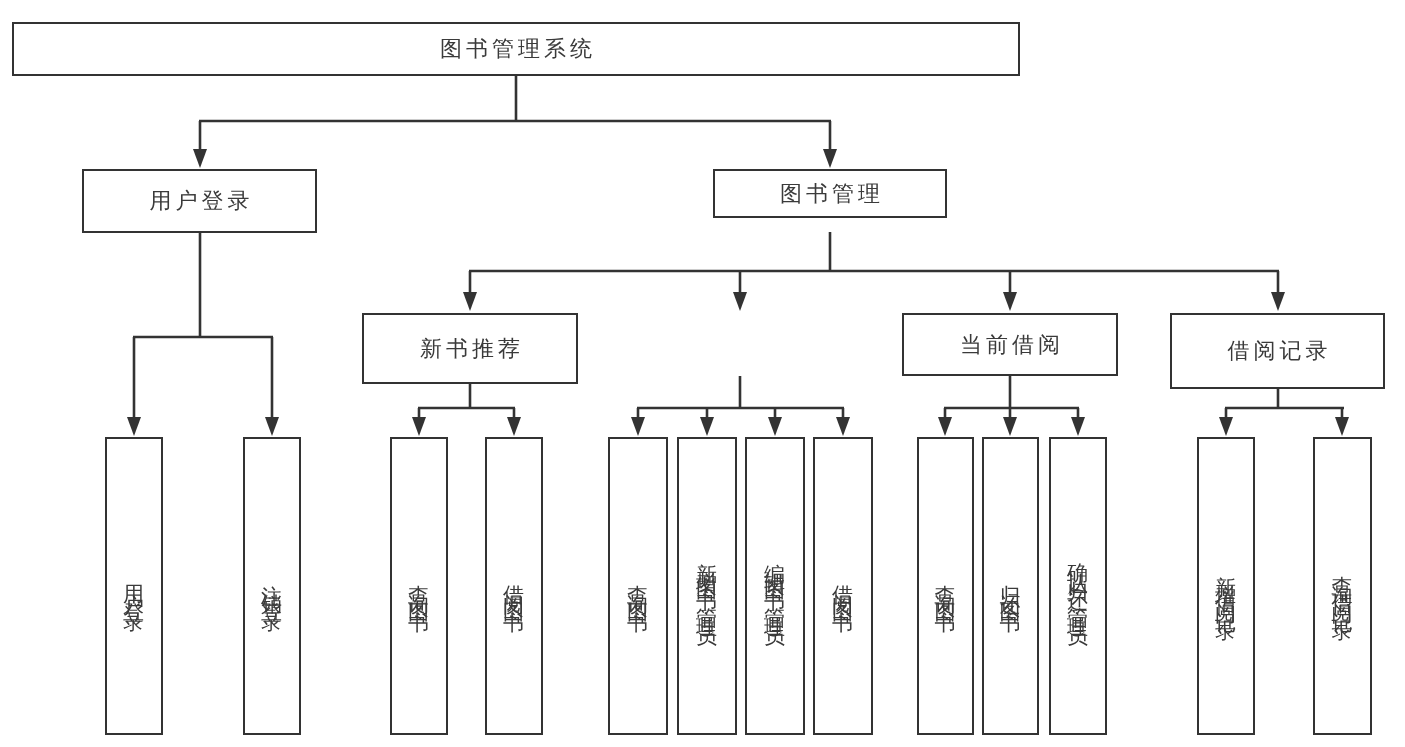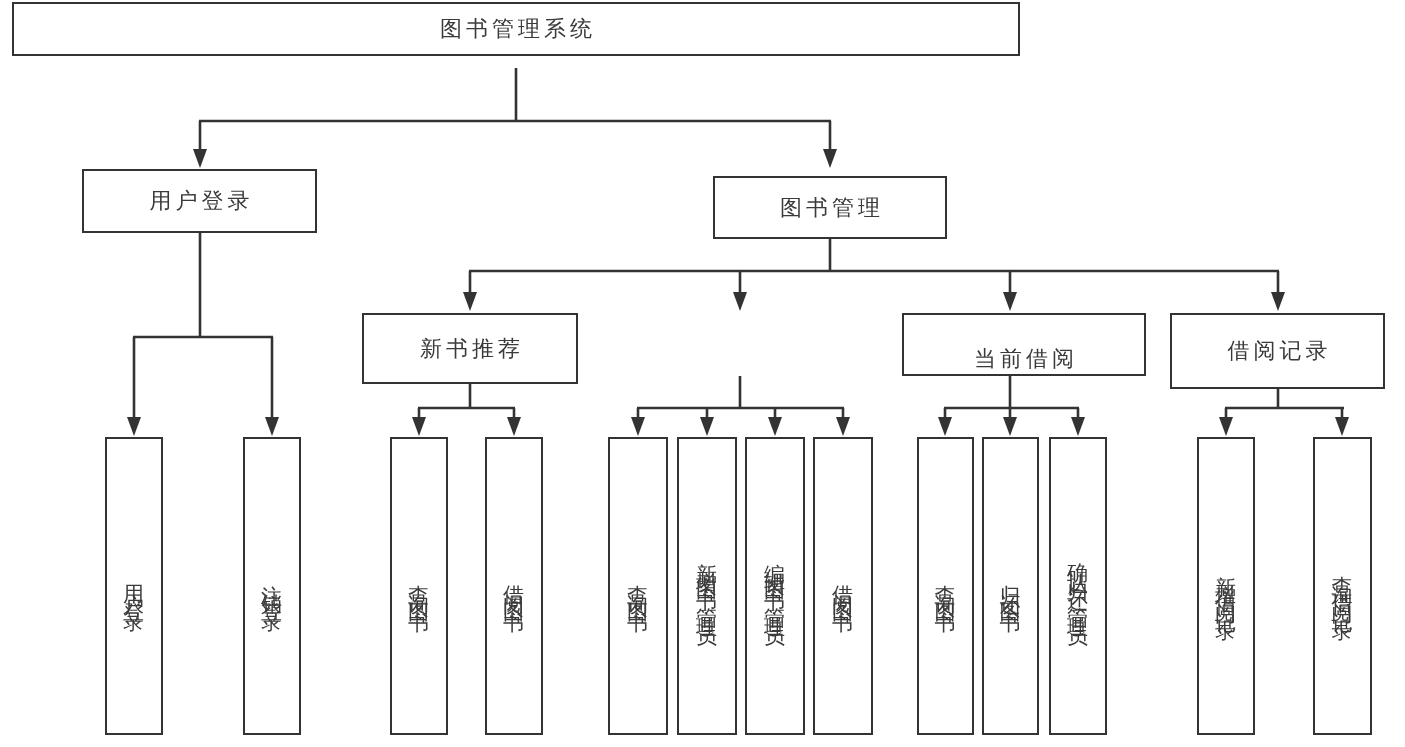--- a/index.html
+++ b/index.html
@@ -130,35 +130,35 @@
     <g>
       <line x1="1278" y1="376" x2="1278" y2="409"></line>
       <line x1="1225" y1="408" x2="1344" y2="408"></line>
       <line x1="1226" y1="408" x2="1226" y2="419"></line>
       <line x1="1342" y1="408" x2="1342" y2="419"></line>
       <polygon points="1219,417 1233,417 1226,436"></polygon>
       <polygon points="1335,417 1349,417 1342,436"></polygon>
     </g>
   </svg>
 
-  <div class="box" style="left:12px;top:2px;width:1008px;height:54px;">
+  <div class="box" style="left:12px;top:22px;width:1008px;height:54px;">
     <span class="h-label">图书管理系统</span>
   </div>
 
   <div class="box" style="left:82px;top:169px;width:235px;height:64px;">
     <span class="h-label">用户登录</span>
   </div>
-  <div class="box" style="left:713px;top:176px;width:234px;height:63px;">
+  <div class="box" style="left:713px;top:169px;width:234px;height:49px;">
     <span class="h-label">图书管理</span>
   </div>
 
   <div class="box" style="left:362px;top:313px;width:216px;height:71px;">
     <span class="h-label">新书推荐</span>
   </div>
-  <div class="box" style="left:902px;top:313px;width:244px;height:63px;align-items:flex-end;">
+  <div class="box" style="left:902px;top:313px;width:216px;height:63px;">
     <span class="h-label">当前借阅</span>
   </div>
   <div class="box" style="left:1170px;top:313px;width:215px;height:76px;">
     <span class="h-label">借阅记录</span>
   </div>
 
   <div class="box v-box" style="left:105px;top:437px;width:58px;height:298px;">用户登录</div>
   <div class="box v-box" style="left:243px;top:437px;width:58px;height:298px;">注销登录</div>
 
   <div class="box v-box" style="left:390px;top:437px;width:58px;height:298px;">查询图书</div>

